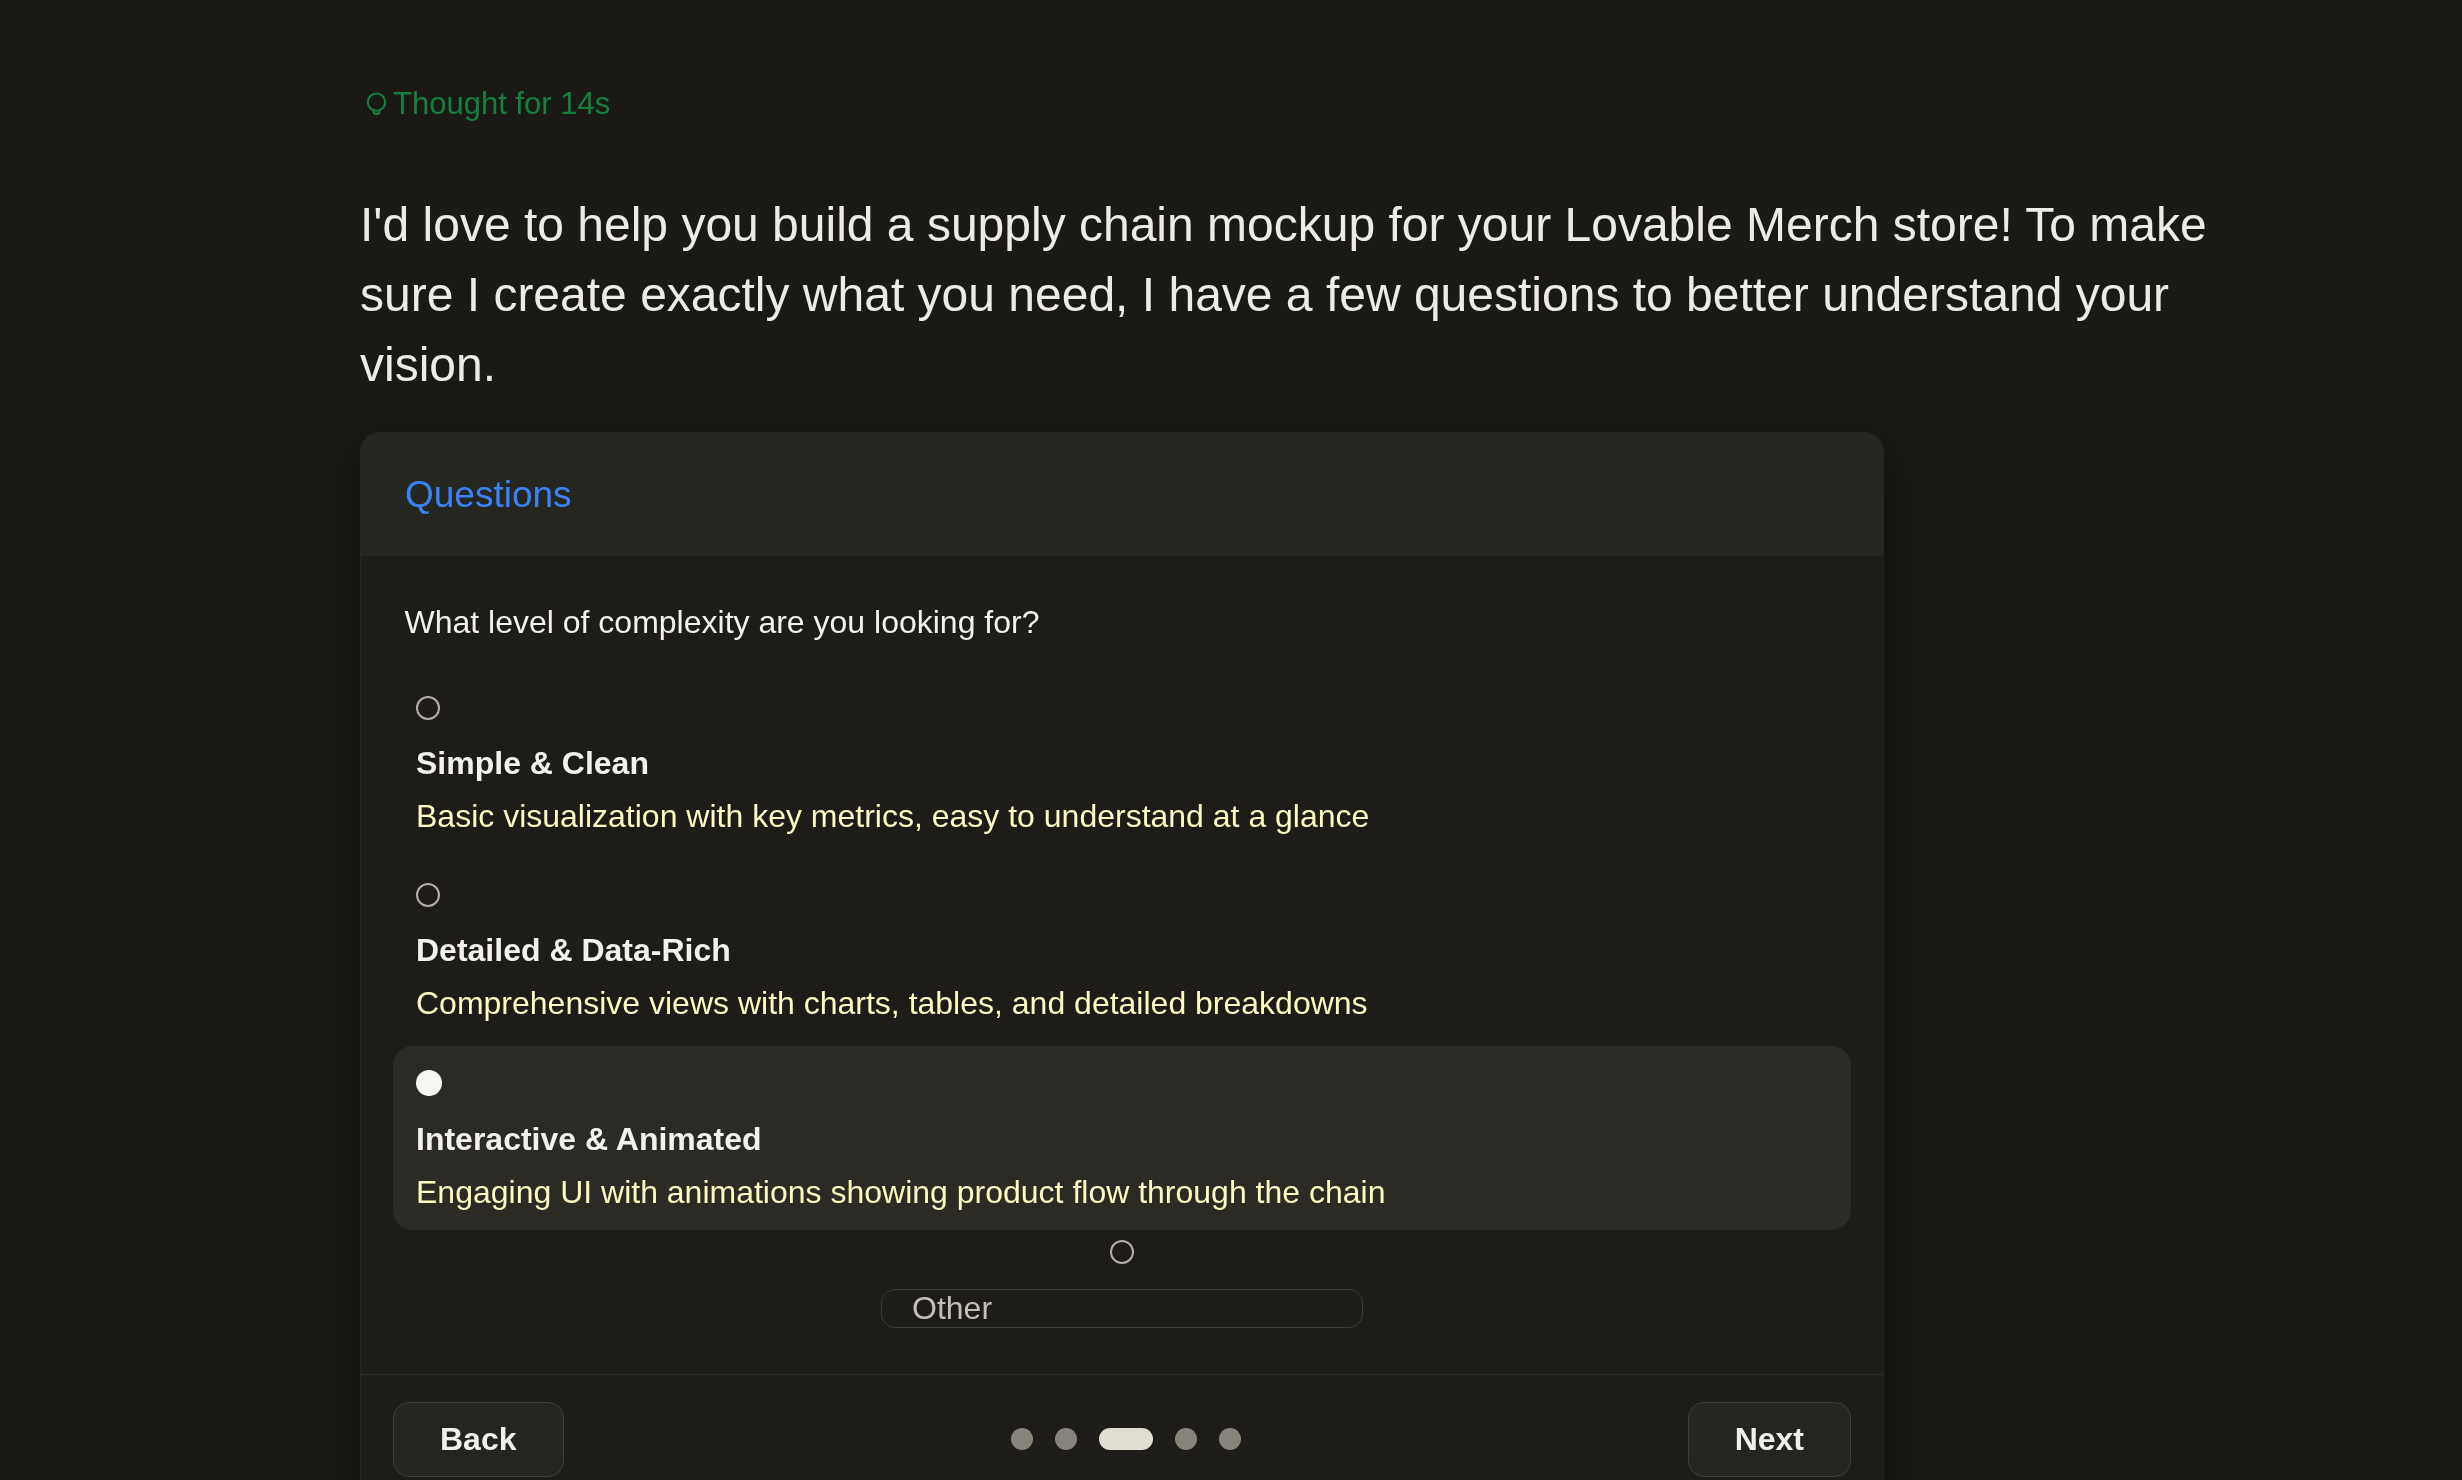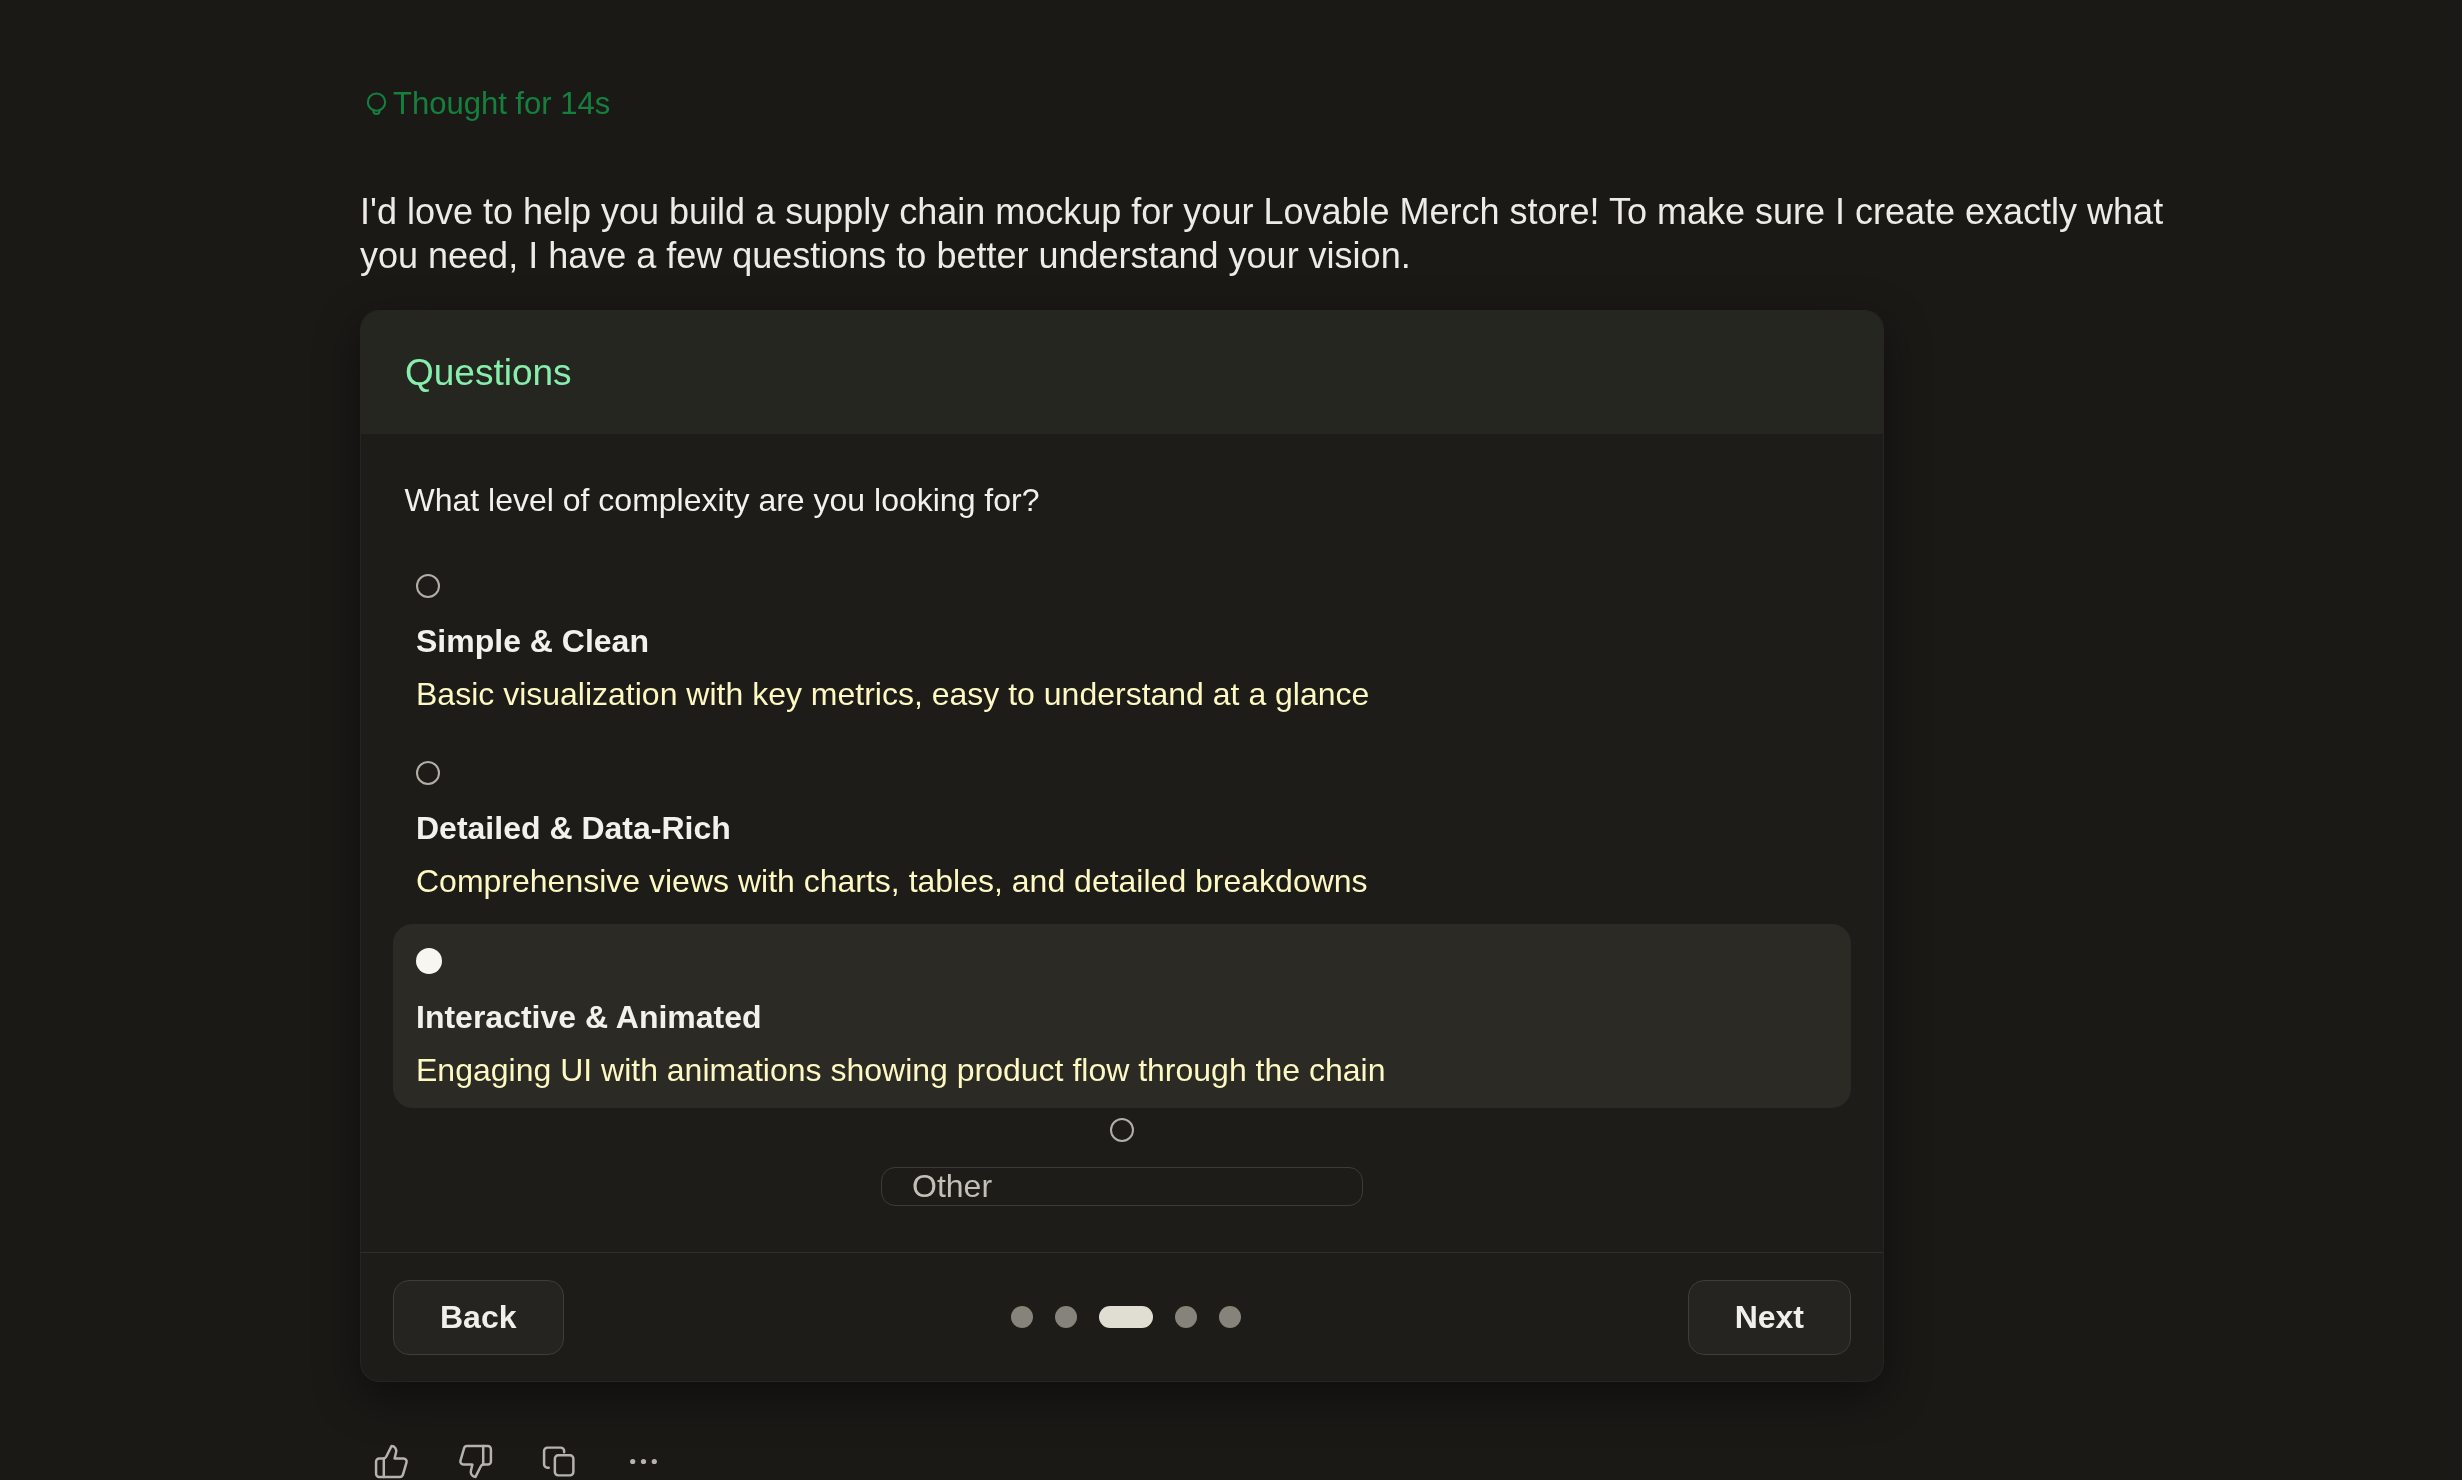--- a/index.html
+++ b/index.html
@@ -5,28 +5,28 @@
   html,body{margin:0;padding:0;background:#1a1916;}
   .page{position:relative;width:2462px;height:1480px;background:#1a1916;overflow:hidden;
         font-family:"Liberation Sans",sans-serif;-webkit-font-smoothing:antialiased;}
   .content{position:absolute;left:360px;top:86px;width:1874px;}
 
   
   .thinking{display:flex;align-items:center;color:#15803d;font-size:31px;cursor:pointer;}
   .thinking svg{width:33px;height:33px;display:block;flex:0 0 auto;}
 
   
-  .para{margin-top:68px;font-size:36px;line-height:44px;color:#edebe5;max-width:1851px;}
+  .para{margin-top:68px;font-size:48px;line-height:70px;color:#edebe5;max-width:1851px;}
 
   
   .card{margin-top:32px;width:1524px;box-sizing:border-box;background:#1d1c18;
         border:1.1px solid rgba(255,255,255,0.045);border-radius:19.5px;overflow:hidden;
         box-shadow:0 15px 46px rgba(0,0,0,0.45);}
   .card-header{background:#262621;height:123px;display:flex;align-items:center;padding:0 44px;}
-  .card-title{font-size:37px;color:#86efac;}
+  .card-title{font-size:37px;color:#3b82f6;}
 
   .card-body{padding:48px 32px 0;}
   .question{font-size:32px;font-weight:400;color:#f3f1eb;padding:0 11.5px;margin:0 0 30px;}
 
   .option{display:flex;gap:25px;padding:19.5px 23px;border-radius:19.5px;cursor:pointer;flex-direction:column;}
   .option + .option{margin-top:4.6px;}
   .option.selected{background:#2b2a24;}
   .radio{flex:0 0 auto;width:24px;height:24px;box-sizing:border-box;border:2.9px solid #b2afa7;
          border-radius:50%;margin-top:5.7px;}
   .option.selected .radio{width:26.4px;height:26.4px;border:0;background:#f7f6f0;margin-top:4.6px;}

